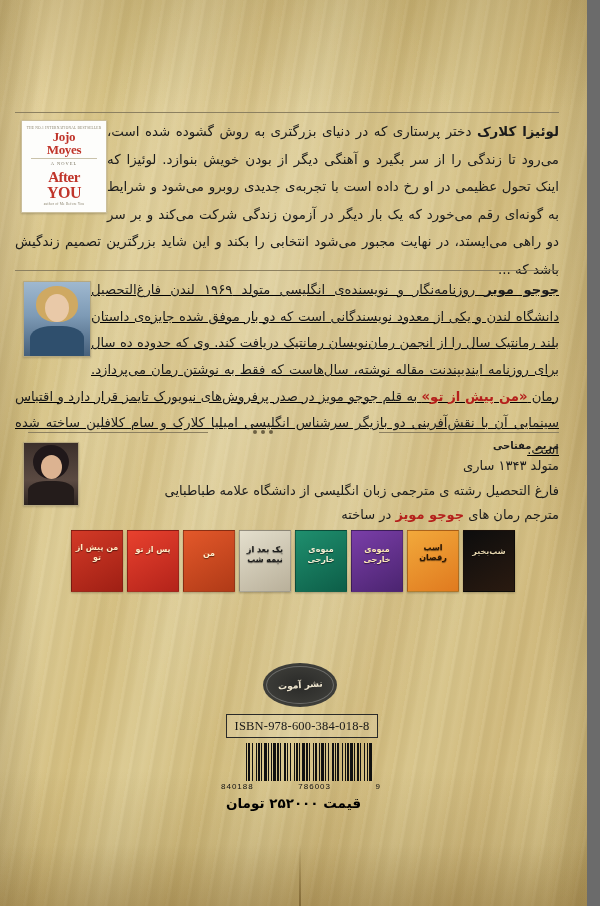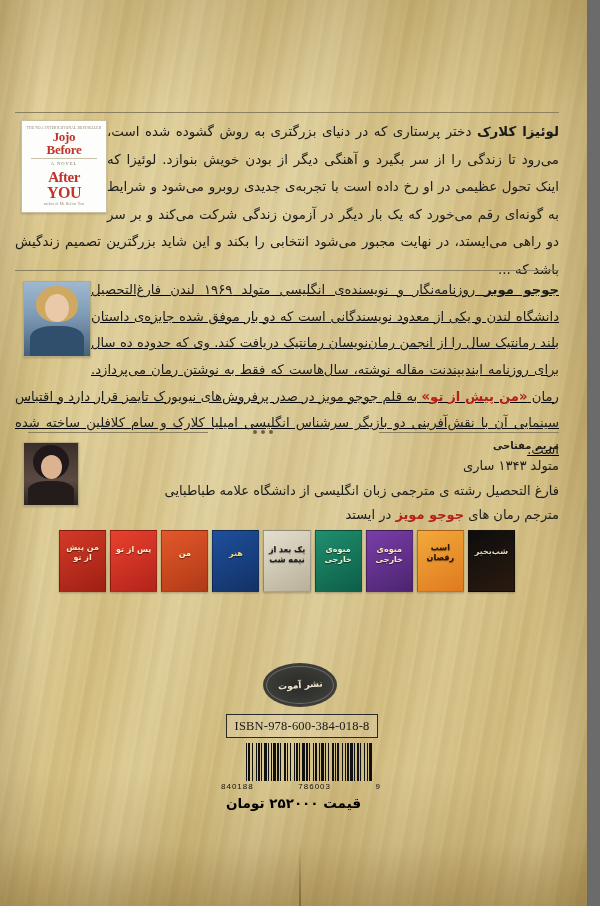--- a/index.html
+++ b/index.html
@@ -408,21 +408,21 @@
   <div class="spine-line"></div>
 
   <div class="content">
 
     <div class="rule-line" style="top:112px; right:28px; width:544px;"></div>
 
     <div class="block1">
       <div class="badge-afteryou">
         <div class="tiny">THE NO.1 INTERNATIONAL BESTSELLER</div>
         <div class="jojo">Jojo</div>
-        <div class="moyes">Before</div>
+        <div class="moyes">Moyes</div>
         <div class="rule"></div>
         <div class="anovel">A NOVEL</div>
         <div class="after">After</div>
         <div class="you">YOU</div>
         <div class="tiny">author of Me Before You</div>
       </div>
       <div class="rtl p1"><b>لوئیزا کلارک</b><span> دختر پرستاری که در دنیای بزرگتری به روش گشوده شده است، می‌رود تا زندگی را از سر بگیرد و آهنگی دیگر از بودن خویش بنوازد. لوئیزا که اینک تحول عظیمی در او رخ داده است با تجربه‌ی جدیدی روبرو می‌شود و شرایط به گونه‌ای رقم می‌خورد که یک بار دیگر در آزمون زندگی شرکت می‌کند و بر سر دو راهی می‌ایستد، در نهایت مجبور می‌شود انتخابی را بکند و این شاید بزرگترین تصمیم زندگیش باشد که ...</span></div>
     </div>
 
     <div class="rule-line" style="top:270px; right:28px; width:544px;"></div>
@@ -447,42 +447,39 @@
     <div class="block3" style="top:440px;">
       <div class="photo-maryam">
         <div class="hair"></div>
         <div class="face"></div>
         <div class="body"></div>
       </div>
       <div class="rtl">
         <div class="name-line">مریم مفتاحی</div>
         <div class="p3">متولد ۱۳۴۳ ساری</div>
         <div class="p3">فارغ التحصیل رشته ی مترجمی زبان انگلیسی از دانشگاه علامه طباطبایی</div>
-        <div class="p3"><span>مترجم رمان های </span><b class="red">جوجو مویز</b><span> در ایستد</span></div>
+        <div class="p3"><span>مترجم رمان های </span><b class="red">جوجو مویز</b><span> در ساخته</span></div>
       </div>
     </div>
 
     <div class="thumbs">
       <div class="thumb" style="background:linear-gradient(150deg,#0d0d0d,#2a1a10);">
           <span class="t" style="top:16px;color:#e8d8b0;">شب‌بخیر</span>
         </div>
       <div class="thumb" style="background:linear-gradient(150deg,#f2a93b,#e07a1f);">
           <span class="t" style="top:12px;color:#2b1705;">اسب رقصان</span>
         </div>
       <div class="thumb" style="background:linear-gradient(150deg,#7a3ea8,#4b2470);">
           <span class="t" style="top:14px;color:#ffe9b8;">میوه‌ی خارجی</span>
         </div>
       <div class="thumb" style="background:linear-gradient(150deg,#1f8f6e,#0d5e48);">
           <span class="t" style="top:14px;color:#f6efd4;">میوه‌ی خارجی</span>
         </div>
       <div class="thumb" style="background:linear-gradient(150deg,#e4dfcd,#b9b09a);">
           <span class="t" style="top:14px;color:#1b1b1b;">یک بعد از نیمه شب</span>
-        </div>
-      <div class="thumb" style="background:linear-gradient(150deg,#1f4f9c,#123266);">
-          <span class="t" style="top:18px;color:#ffd966;">هنر</span>
         </div>
       <div class="thumb" style="background:linear-gradient(150deg,#e3582a,#b03a17);">
           <span class="t" style="top:18px;color:#fff1cf;">من</span>
         </div>
       <div class="thumb" style="background:linear-gradient(150deg,#e8412e,#b3231a);">
           <span class="t" style="top:14px;color:#ffeec9;">پس از تو</span>
         </div>
       <div class="thumb" style="background:linear-gradient(150deg,#d33a27,#9f1f14);">
           <span class="t" style="top:12px;color:#ffe9c4;">من پیش از تو</span>
         </div>

